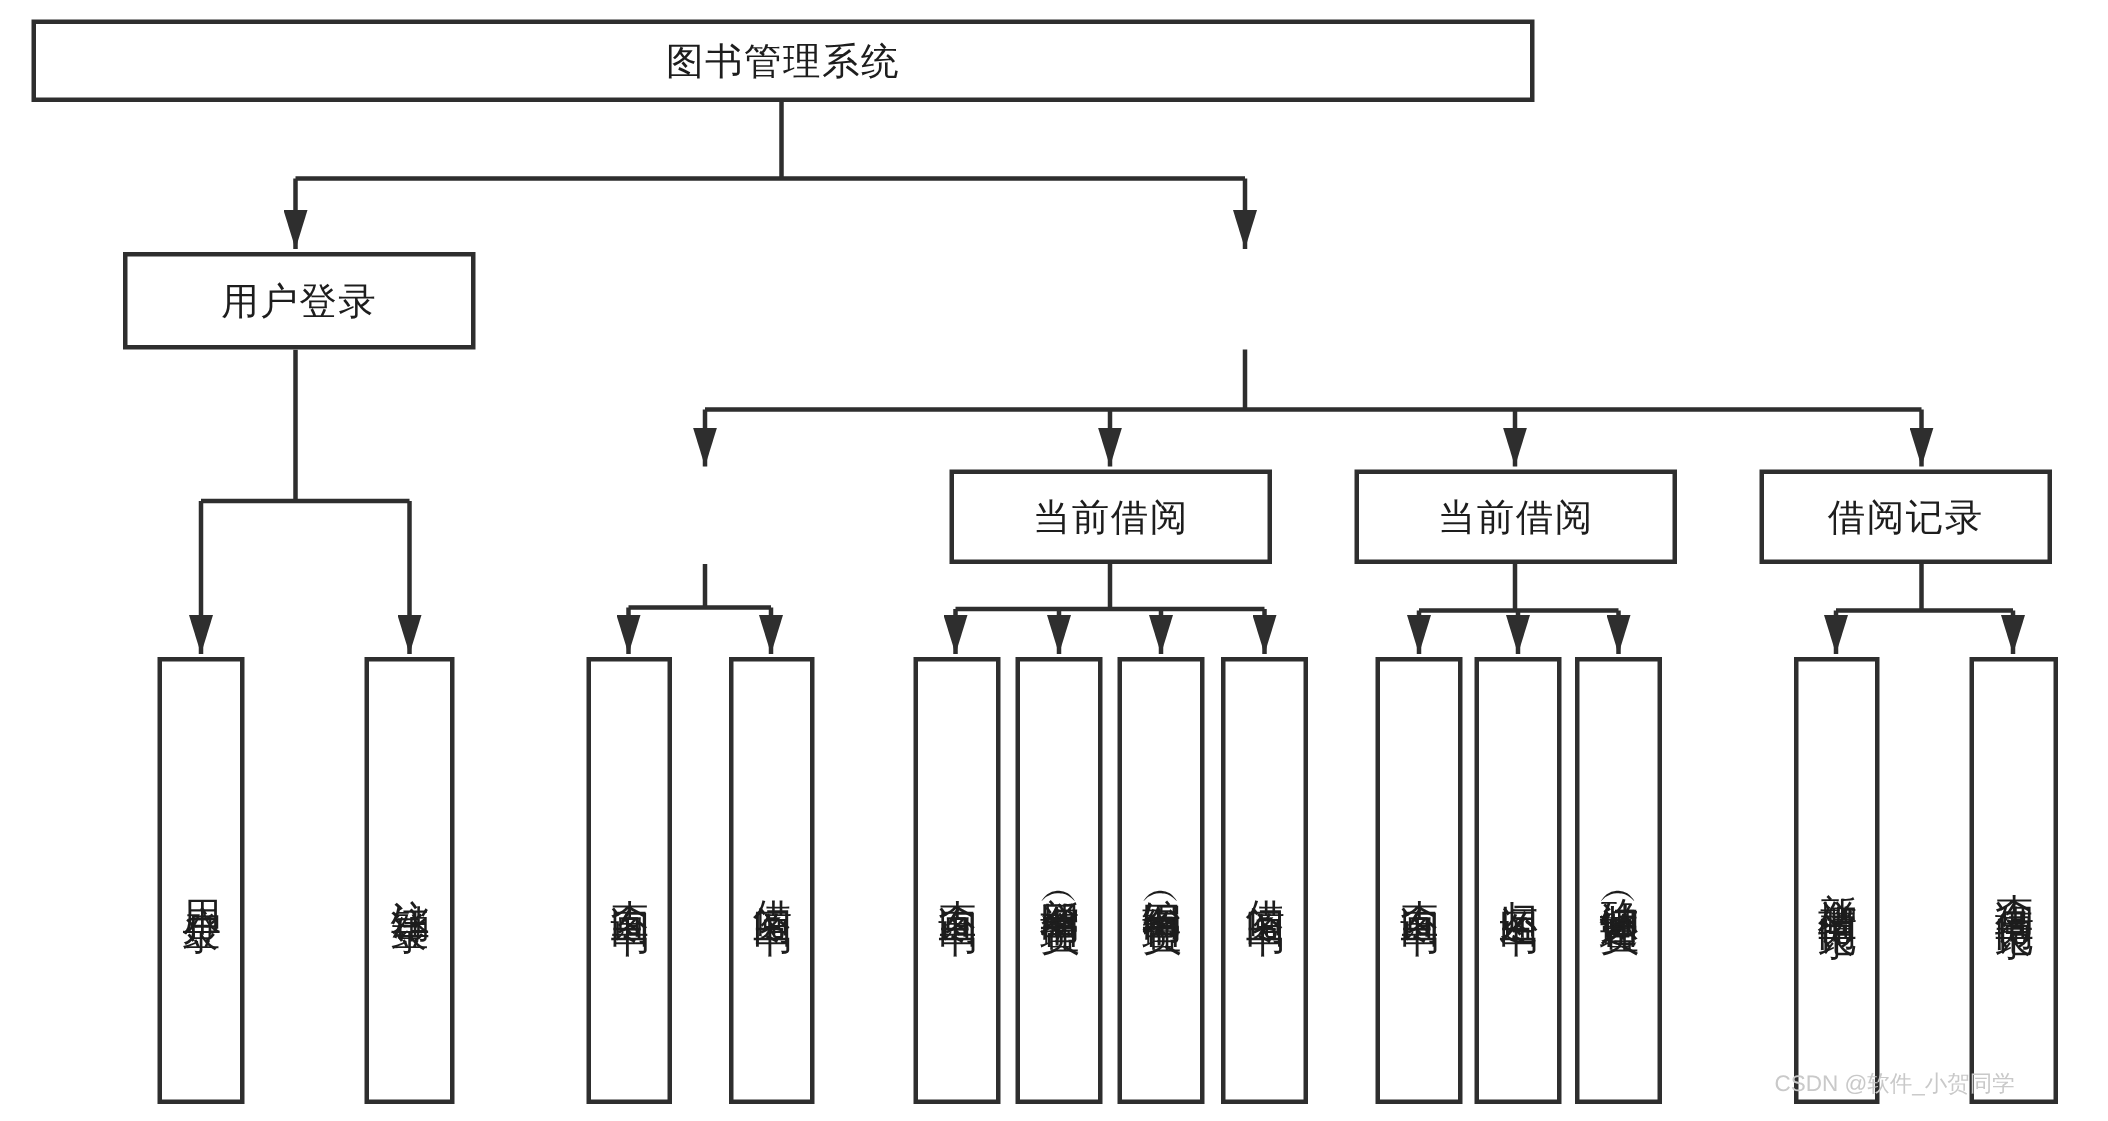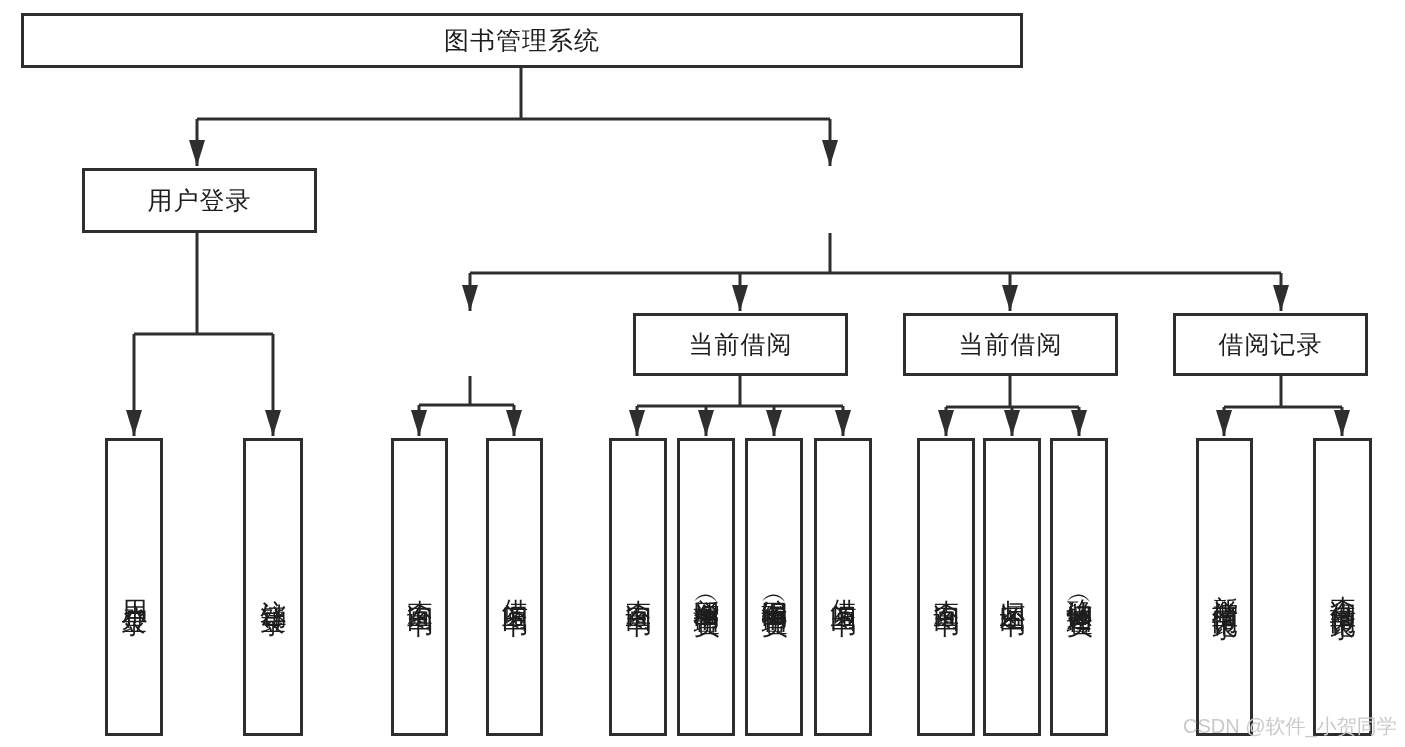--- a/index.html
+++ b/index.html
@@ -55,21 +55,21 @@
     text-orientation: mixed;
     letter-spacing: 4px;
     line-height: 1.15;
     white-space: nowrap;
   }
 
   .watermark {
     position: absolute;
     left: 1183px;
     top: 713px;
-    font-size: 20px;
+    font-size: 15px;
     color: var(--watermark);
     white-space: nowrap;
     z-index: 10;
   }
 </style>
 </head>
 <body>
 
 <div class="stage">
 

